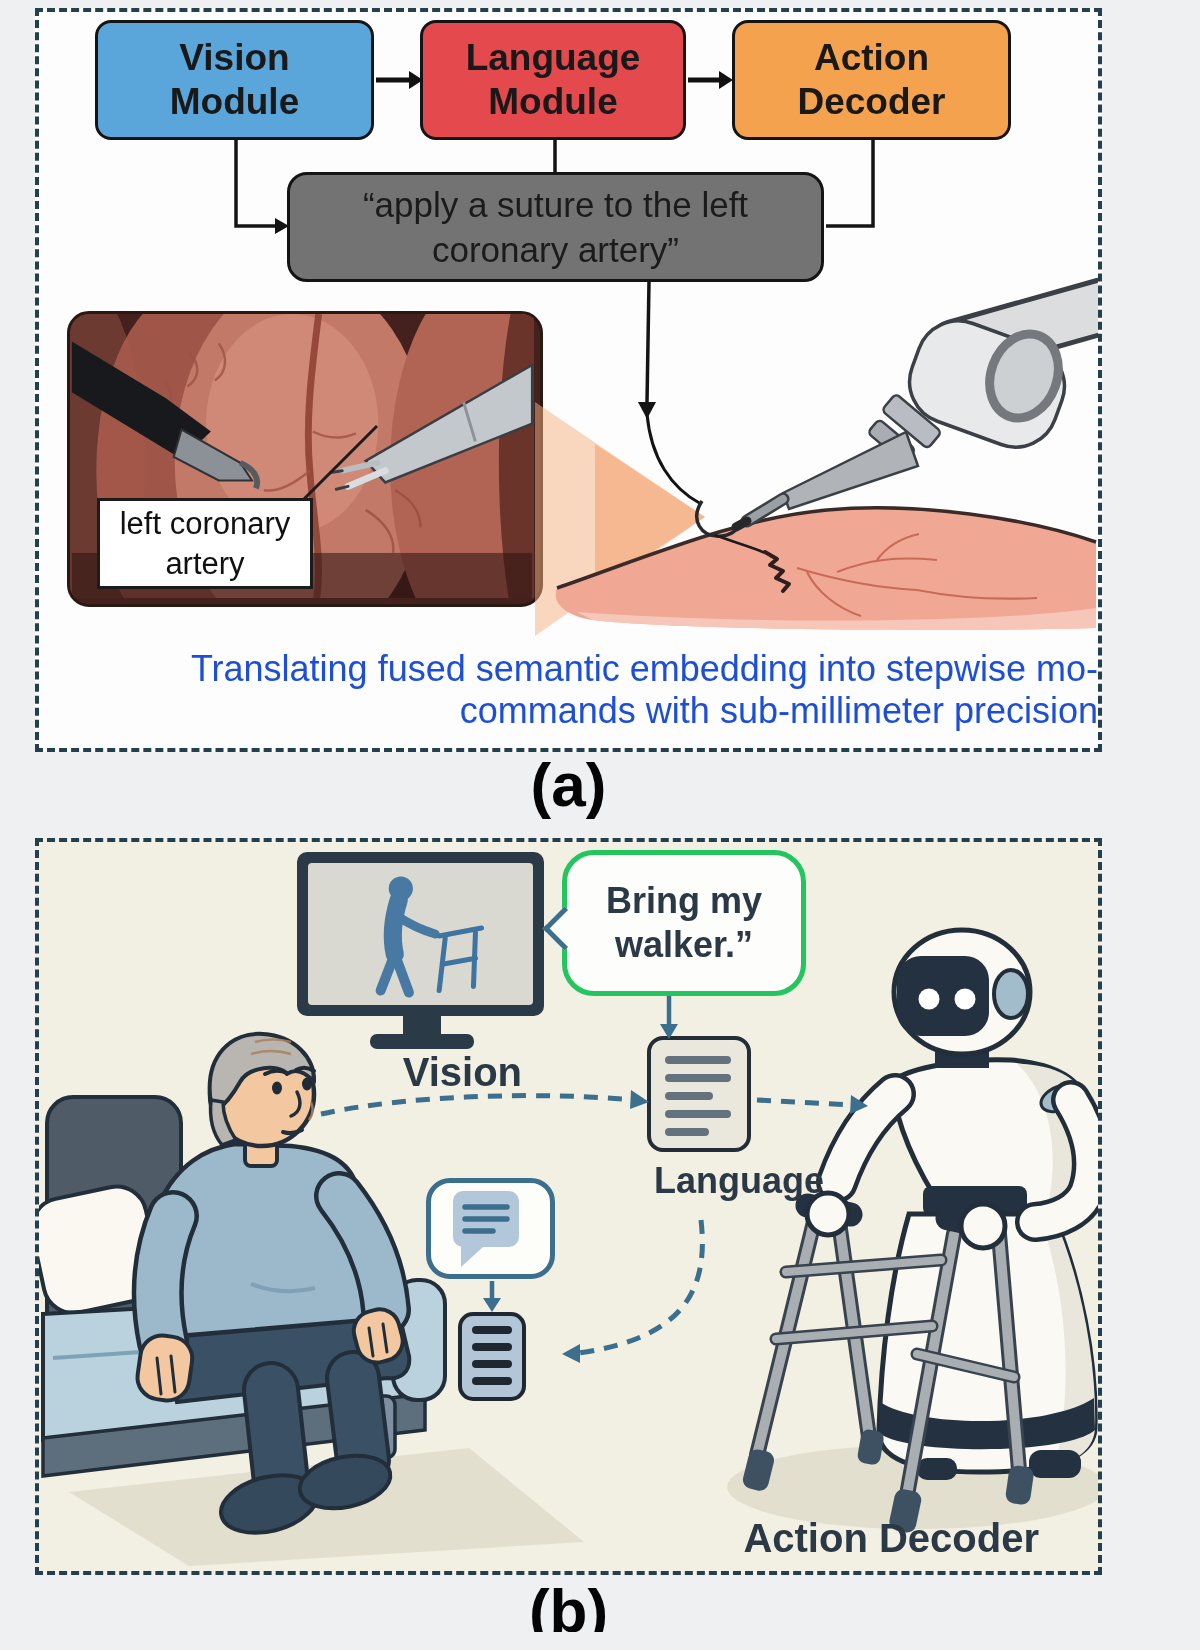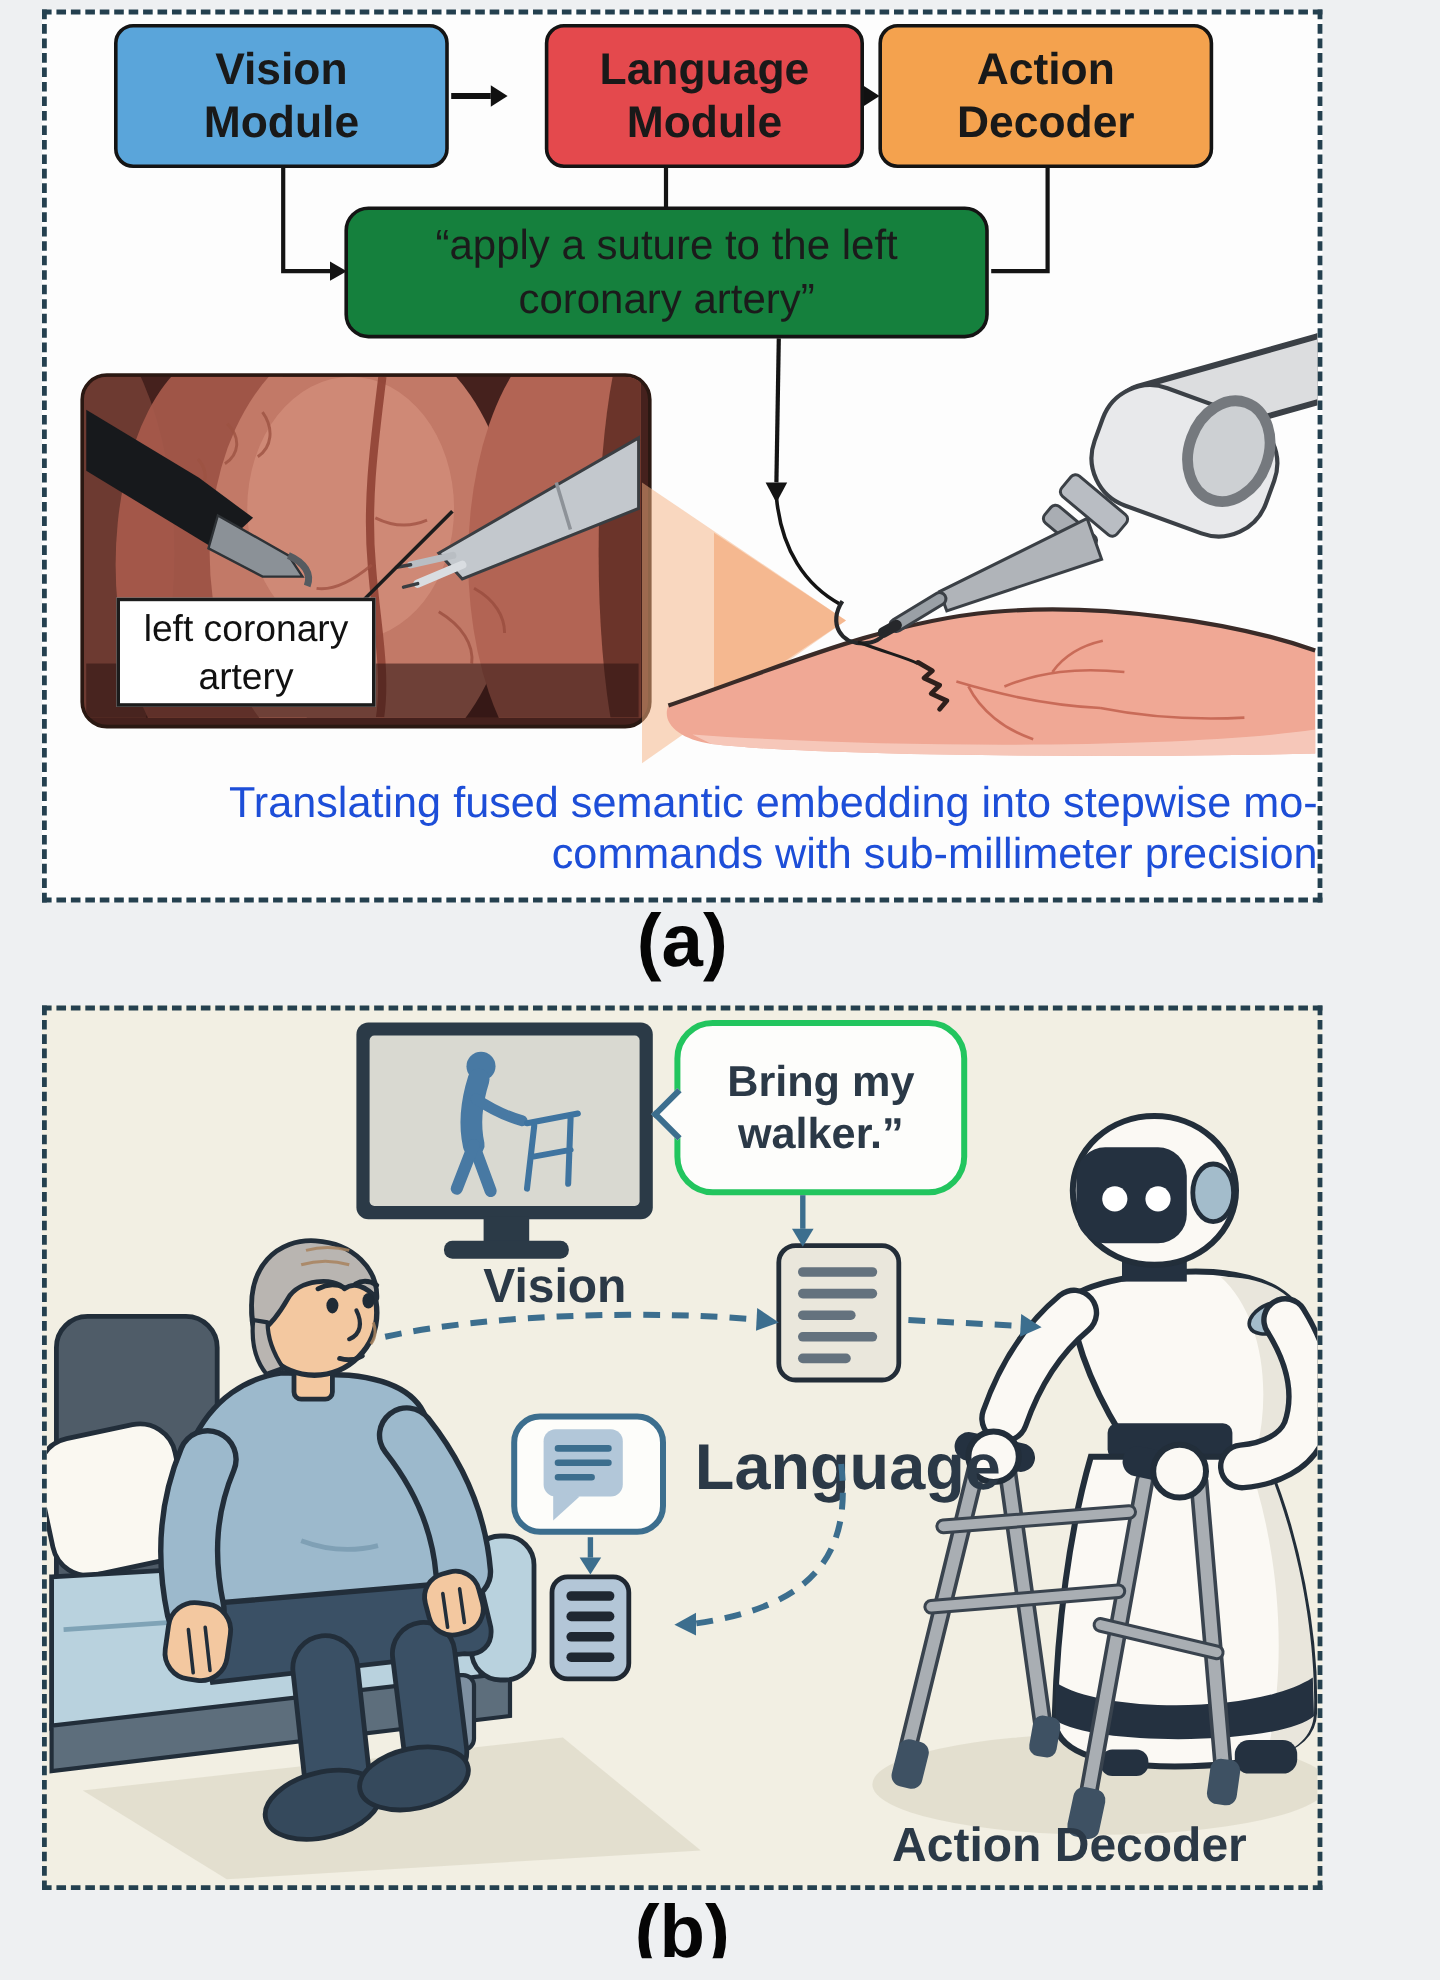--- a/index.html
+++ b/index.html
@@ -10,23 +10,23 @@
   .panel-b{top:838px;height:737px;background:#f2efe3;}
   .panel-tag{position:absolute;left:35px;width:1067px;text-align:center;
              font-weight:bold;font-size:62px;color:#050505;line-height:1.05;}
   .tag-a{top:752px;} .tag-b{top:1578px;}
 
   
   .module-box{position:absolute;top:8px;height:120px;border:3.5px solid #141414;border-radius:16px;
               display:flex;align-items:center;justify-content:center;text-align:center;
               font-weight:bold;font-size:37px;line-height:1.18;color:#191919;padding:0 14px;box-sizing:border-box;z-index:3;}
   .box-vision{left:56px;width:279px;background:#5aa5da;}
-  .box-language{left:381px;width:266px;background:#e4494d;margin-left:34px;}
+  .box-language{left:381px;width:266px;background:#e4494d;}
   .box-action{left:693px;width:279px;background:#f4a24e;}
-  .quote-box{position:absolute;left:248px;top:160px;width:537px;height:110px;background:#15803d;
+  .quote-box{position:absolute;left:248px;top:160px;width:537px;height:110px;background:#737373;
              border:3.5px solid #141414;border-radius:20px;display:flex;align-items:center;justify-content:center;
              text-align:center;font-size:35px;line-height:1.3;color:#1b1b1b;padding:0 38px;box-sizing:border-box;z-index:3;}
   .endo{position:absolute;left:28px;top:299px;width:470px;height:290px;border-radius:22px;
         border:3px solid #2a1812;overflow:hidden;z-index:1;background:#45211d;}
   .endo svg{display:block;}
   .a-scene{position:absolute;left:0;top:0;z-index:2;}
   .endo-label{position:absolute;left:58px;top:486px;width:216px;background:#fff;border:3px solid #1c1c1c;
               text-align:center;font-size:31px;line-height:1.28;color:#111;padding:3px 4px;box-sizing:border-box;z-index:4;}
   .caption-a{position:absolute;left:0;top:636px;width:100%;text-align:right;font-size:36px;
              line-height:1.16;color:#1d4ed8;z-index:3;}
@@ -41,21 +41,21 @@
   .monitor-neck{position:absolute;left:364px;top:172px;width:38px;height:22px;background:#2b3a47;z-index:4;}
   .monitor-base{position:absolute;left:331px;top:192px;width:104px;height:15px;background:#2b3a47;border-radius:7px;z-index:4;}
   .label-vision{left:283px;top:208px;width:200px;font-size:40px;}
   .speech-bubble{position:absolute;left:523px;top:8px;width:244px;height:146px;background:#fdfdfb;
                  border:5px solid #22c55e;border-radius:32px;display:flex;align-items:center;justify-content:center;
                  text-align:center;font-size:36px;font-weight:600;line-height:1.22;color:#2b3947;z-index:5;box-sizing:border-box;}
   .bubble-tail{position:absolute;left:-18px;top:58px;width:26px;height:26px;background:#fdfdfb;
                border-left:5px solid #3c6e8e;border-bottom:5px solid #3c6e8e;transform:rotate(45deg);}
   .doc-icon{position:absolute;left:608px;top:194px;width:104px;height:116px;background:#eae7dc;
             border:4px solid #232d38;border-radius:16px;z-index:5;box-sizing:border-box;}
-  .label-language{left:540px;top:318px;width:245px;font-size:54px;margin-top:32px;}
+  .label-language{left:540px;top:318px;width:245px;font-size:36px;}
   .chat-icon{position:absolute;left:387px;top:336px;width:129px;height:101px;background:#fdfdfa;
              border:5px solid #3c6e8e;border-radius:24px;z-index:5;box-sizing:border-box;}
   .action-doc-icon{position:absolute;left:419px;top:470px;width:68px;height:89px;background:#b3c6d7;
                    border:4px solid #1f2731;border-radius:15px;z-index:5;box-sizing:border-box;}
   .label-action-small{left:355px;top:568px;width:200px;font-size:40px;line-height:1.05;}
   .label-action-robot{left:690px;top:674px;width:310px;font-size:40px;}
 </style>
 </head>
 <body>
 

